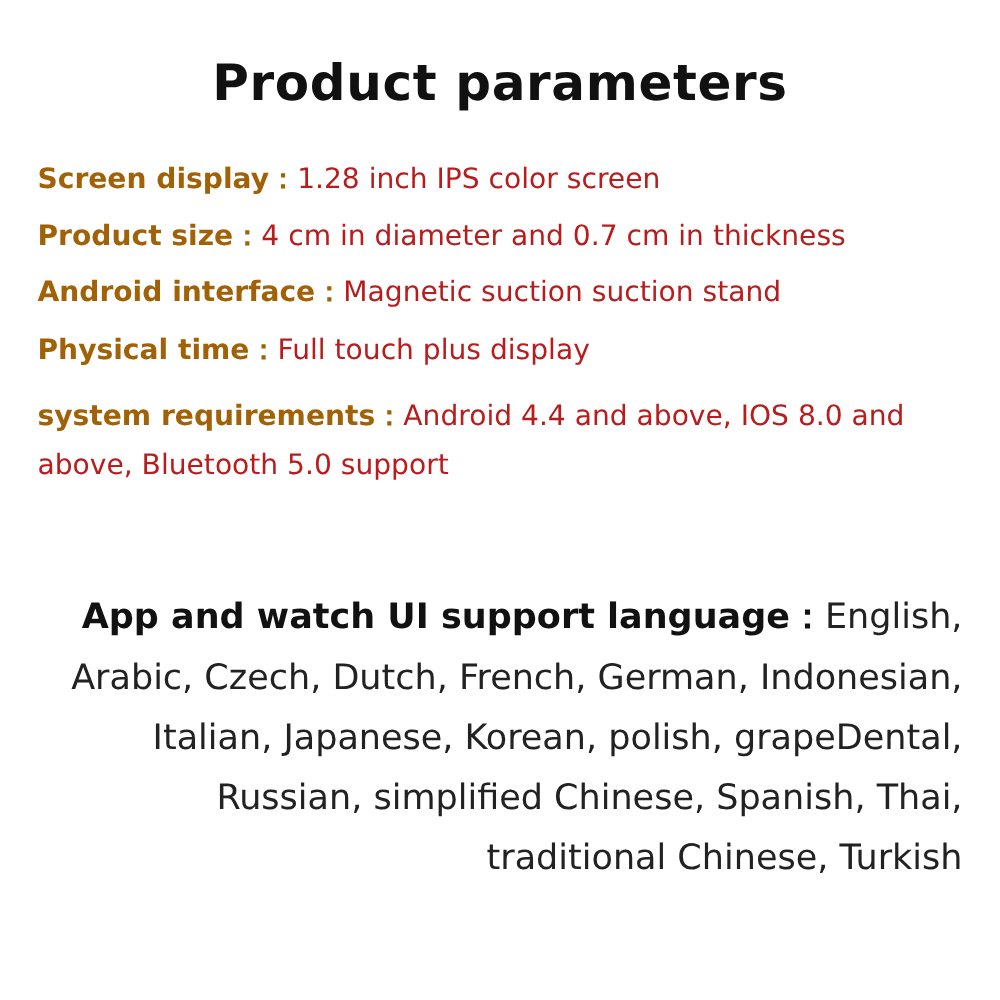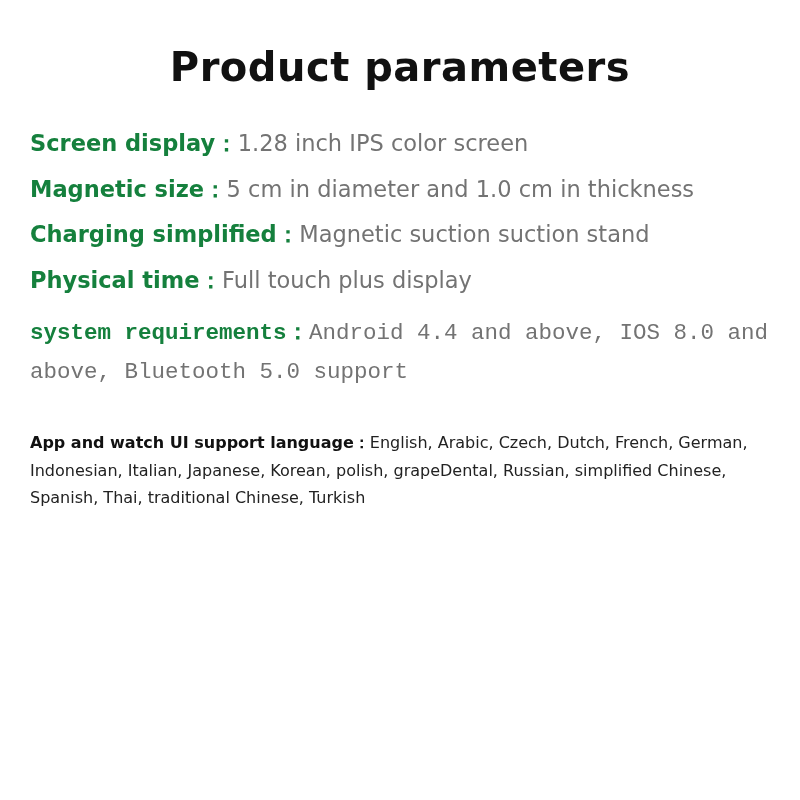--- a/index.html
+++ b/index.html
@@ -37,34 +37,35 @@
   }
   .spec-row {
     font-size: 22.5px;
     line-height: 1.0;
     margin: 0 0 23px 0;
     color: #1b1b1b;
     text-align: left;
   }
   .spec-label {
     font-weight: 700;
-    color: #15803d;
+    color: #a16207;
   }
   .spec-value {
     font-weight: 400;
-    color: #737373;
+    color: #b91c1c;
   }
   .gap-block {
     height: 34px;
   }
   .lang-block {
-    font-size: 16px;
+    font-size: 28px;
     line-height: 1.72;
     color: #222222;
-    text-align: left;
+    text-align: right;
+    margin-top: 28px;
   }
   .lang-label {
     font-weight: 700;
     color: #111111;
   }
   .lang-value {
     font-weight: 400;
   }
 </style>
 </head>
@@ -72,29 +73,29 @@
 
 <div class="page">
 
   <h1 class="title">Product parameters</h1>
 
   <ul class="spec-list">
     <li class="spec-row">
       <span class="spec-label">Screen display：</span><span class="spec-value">1.28 inch IPS color screen</span>
     </li>
     <li class="spec-row">
-      <span class="spec-label">Magnetic size：</span><span class="spec-value">5 cm in diameter and 1.0 cm in thickness</span>
+      <span class="spec-label">Product size：</span><span class="spec-value">4 cm in diameter and 0.7 cm in thickness</span>
     </li>
     <li class="spec-row">
-      <span class="spec-label">Charging simplified：</span><span class="spec-value">Magnetic suction suction stand</span>
+      <span class="spec-label">Android interface：</span><span class="spec-value">Magnetic suction suction stand</span>
     </li>
     <li class="spec-row">
       <span class="spec-label">Physical time：</span><span class="spec-value">Full touch plus display</span>
     </li>
-    <li class="spec-row" style="line-height:1.72; margin-bottom:4px;font-family:Liberation Mono, monospace;">
+    <li class="spec-row" style="line-height:1.72; margin-bottom:16px;">
       <span class="spec-label">system requirements：</span><span class="spec-value">Android 4.4 and above, IOS 8.0 and above, Bluetooth 5.0 support</span>
     </li>
   </ul>
 
   <div class="gap-block"></div>
 
   <div class="lang-block">
     <span class="lang-label">App and watch UI support language：</span><span class="lang-value">English, Arabic, Czech, Dutch, French, German, Indonesian, Italian, Japanese, Korean, polish, grapeDental, Russian, simplified Chinese, Spanish, Thai, traditional Chinese, Turkish</span>
   </div>
 

